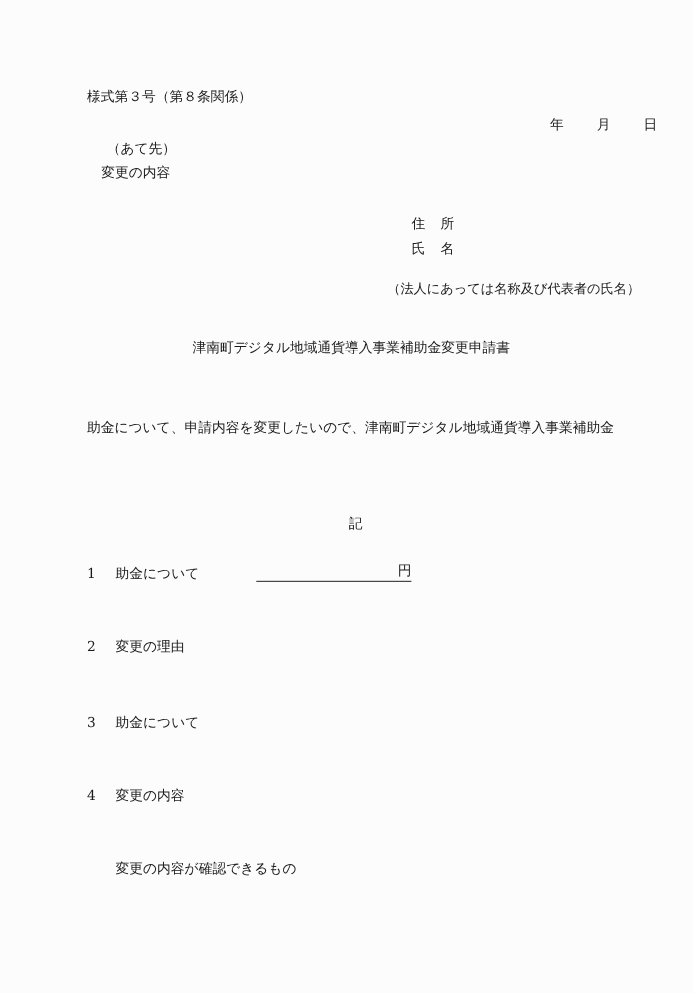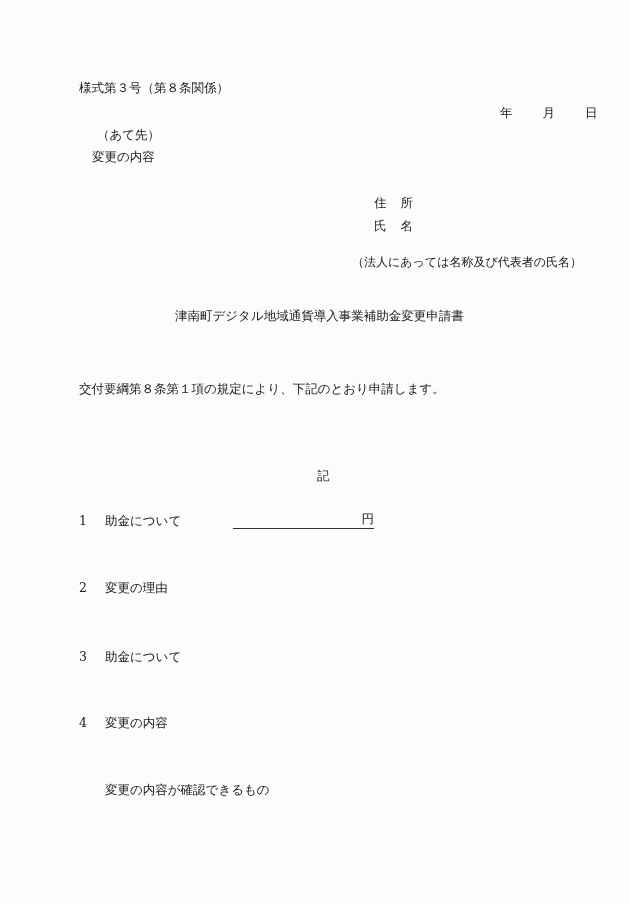--- a/index.html
+++ b/index.html
@@ -65,21 +65,21 @@
   <span>住</span><span class="sp"></span><span>所</span>
 </div>
 <div class="abs applicant-name spaced">
   <span>氏</span><span class="sp"></span><span>名</span>
 </div>
 <div class="abs applicant-note">（法人にあっては名称及び代表者の氏名）</div>
 
 <div class="abs doc-title">津南町デジタル地域通貨導入事業補助金変更申請書</div>
 
 <div class="abs body-text">
-  <span class="line">交付要綱第８条第１項の規定により、下記のとおり申請します。</span>
+  <span class="line">助金について、申請内容を変更したいので、津南町デジタル地域通貨導入事業補助金</span>
 </div>
 
 <div class="abs ki">記</div>
 
 <div class="abs item item1">
   <span class="num">1</span><span>助金について</span>
 </div>
 <div class="abs amount-field">
   <span></span><span>円</span>
 </div>

